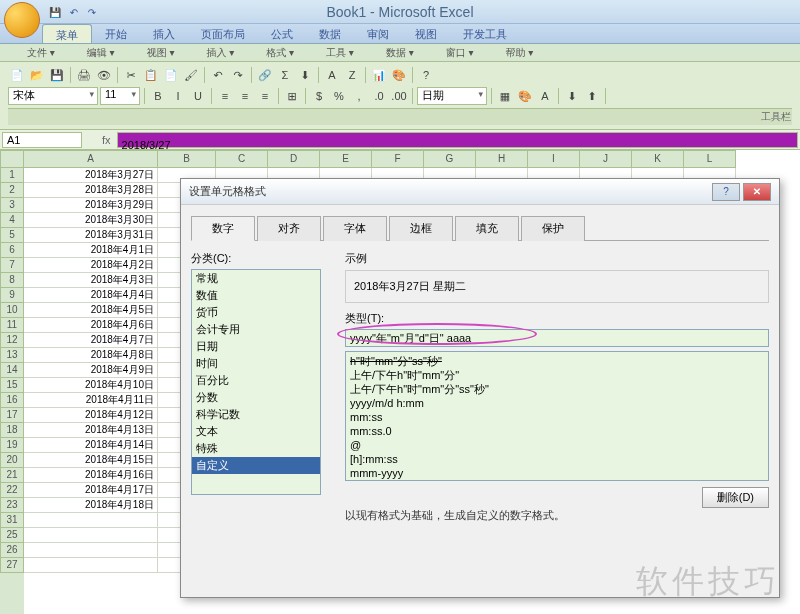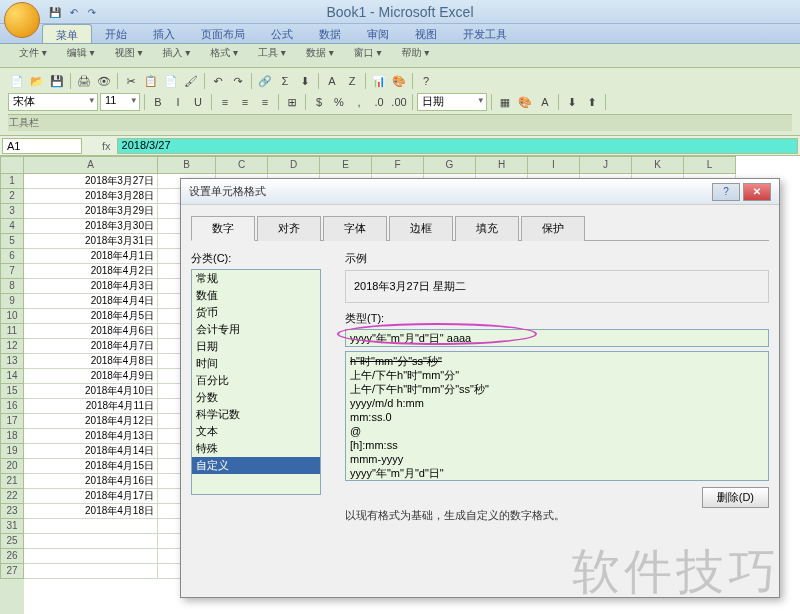--- a/index.html
+++ b/index.html
@@ -5,33 +5,33 @@
 *{box-sizing:border-box;margin:0;padding:0;font-family:"Microsoft YaHei",SimSun,sans-serif;font-size:11px}
 body{background:#c8d8e8;width:800px;height:614px;overflow:hidden;position:relative}
 .titlebar{height:24px;background:linear-gradient(#d8e8f5,#c5d9ed);display:flex;align-items:center;justify-content:center;position:relative;border-bottom:1px solid #9db8d6}
 .office-btn{position:absolute;left:4px;top:2px;width:36px;height:36px;border-radius:50%;background:radial-gradient(circle at 30% 30%,#ffd966,#e28b00);border:1px solid #b87333;z-index:10}
 .qat{position:absolute;left:48px;top:4px;display:flex;gap:2px}
 .qat-btn{width:16px;height:16px;display:flex;align-items:center;justify-content:center;font-size:10px;color:#3b5998}
 .title-text{color:#4a6a8a;font-size:14px}
 .ribbon-tabs{height:20px;background:linear-gradient(#c8dbef,#b8cfe8);display:flex;padding-left:42px;gap:0;border-bottom:1px solid #8ab}
 .ribbon-tab{padding:3px 13px;color:#3b5998;cursor:pointer}
 .ribbon-tab.active{background:#e8f0d8;border:1px solid #8ab;border-bottom:none;border-radius:3px 3px 0 0}
-.ribbon-tabs2{height:24px;background:#d8e8d0;display:flex;padding-left:11px;gap:4px;border-bottom:1px solid #aac08e}
+.ribbon-tabs2{height:18px;background:#d8e8d0;display:flex;padding-left:19px;gap:16px;border-bottom:1px solid #aac08e}
 .ribbon-tab2{padding:2px 8px;color:#555;font-size:10px}
 .toolbar{background:#e0edd4;padding:4px 8px;border-bottom:1px solid #aac08e}
 .tb-row{display:flex;gap:2px;align-items:center;margin-bottom:3px}
 .tb-btn{width:18px;height:18px;border:1px solid transparent;display:flex;align-items:center;justify-content:center;font-size:11px;color:#444;cursor:pointer;border-radius:2px}
 .tb-sep{width:1px;height:16px;background:#aac08e;margin:0 2px}
 .tb-select{height:18px;border:1px solid #aac08e;background:#fff;font-size:11px;padding:0 16px 0 4px;position:relative}
 .tb-select::after{content:"▾";position:absolute;right:3px;top:1px;font-size:9px;color:#666}
-.toolbar-label{text-align:left;background:#d0e0c0;color:#666;font-size:10px;padding:1px;border-top:1px solid #aac08e}
+.toolbar-label{text-align:right;background:#d0e0c0;color:#666;font-size:10px;padding:1px;border-top:1px solid #aac08e}
 .formula-bar{height:20px;background:#e8f0e0;display:flex;align-items:center;border-bottom:1px solid #aac08e;padding:2px}
 .name-box{width:80px;height:16px;background:#fff;border:1px solid #aac08e;padding:1px 4px;margin-right:20px}
 .fx-label{color:#666;margin-right:6px}
-.formula-input{flex:1;height:16px;background:#5eead4;border:1px solid #aac08e;padding:0 4px}
+.formula-input{flex:1;height:16px;background:#a21caf;border:1px solid #aac08e;padding:6px 4px}
 .sheet-area{display:flex;background:#fff;height:470px}
 .row-headers{width:24px;background:#d8e8d0}
 .corner{height:18px;background:#d8e8d0;border:1px solid #aac08e}
 .row-h{height:15px;background:#d8e8d0;border:1px solid #aac08e;border-top:none;text-align:center;font-size:10px;color:#555;line-height:14px}
 .grid{flex:1;position:relative}
 .col-headers{display:flex;height:18px}
 .col-h{background:#d8e8d0;border:1px solid #aac08e;border-left:none;text-align:center;font-size:10px;color:#555;line-height:16px}
 .col-A{width:134px}.col-B{width:58px}.col-other{width:52px}
 .data-rows{}
 .data-row{display:flex;height:15px}
@@ -55,21 +55,21 @@
 .dlg-right{flex:1}
 .example-box{border:1px solid #ccc;padding:8px;margin-bottom:8px;margin-top:4px;font-size:11px}
 .type-input-wrap{position:relative}
 .type-input{width:100%;border:1px solid #8ab;background:#e8f5e0;padding:2px 4px;font-size:11px}
 .highlight-ellipse{position:absolute;left:-8px;top:-6px;width:200px;height:22px;border:2px solid #d048c0;border-radius:50%;pointer-events:none}
 .format-list{border:1px solid #8ab;background:#e8f5e0;height:130px;margin-top:4px;padding:2px;font-size:11px;line-height:14px;overflow:hidden;font-family:monospace}
 .fmt-item{padding:0 2px}
 .fmt-item.del{text-decoration:line-through}
 .delete-btn{float:right;margin-top:6px;padding:2px 14px;border:1px solid #999;background:linear-gradient(#fff,#e0e0e0);cursor:pointer}
 .dlg-note{clear:both;margin-top:10px;font-size:11px;color:#333}
-.watermark{position:absolute;right:20px;bottom:10px;font-size:48px;color:rgba(120,120,120,0.35);font-family:Liberation Sans, sans-serif;letter-spacing:4px;pointer-events:none}
+.watermark{position:absolute;right:20px;bottom:10px;font-size:32px;color:rgba(120,120,120,0.35);font-family:Liberation Sans, sans-serif;letter-spacing:4px;pointer-events:none}
 </style>
 </head>
 <body>
 
 <div class="titlebar">
   <div class="office-btn"></div>
   <div class="qat" id="qat">
       <div class="qat-btn">💾</div>
       <div class="qat-btn">↶</div>
       <div class="qat-btn">↷</div>
@@ -638,20 +638,21 @@
         <div class="dlg-label">类型(T):</div>
         <div class="type-input-wrap">
           <input class="type-input" value="yyyy&quot;年&quot;m&quot;月&quot;d&quot;日&quot; aaaa" style="">
           <div class="highlight-ellipse"></div>
         </div>
         <div class="format-list" id="fmt-list">
             <div class="fmt-item del">h"时"mm"分"ss"秒"</div>
             <div class="fmt-item">上午/下午h"时"mm"分"</div>
             <div class="fmt-item">上午/下午h"时"mm"分"ss"秒"</div>
             <div class="fmt-item">yyyy/m/d h:mm</div>
+            <div class="fmt-item">mm:ss</div>
             <div class="fmt-item">mm:ss.0</div>
             <div class="fmt-item">@</div>
             <div class="fmt-item">[h]:mm:ss</div>
             <div class="fmt-item">mmm-yyyy</div>
             <div class="fmt-item">yyyy"年"m"月"d"日"</div>
           </div>
         <button class="delete-btn">删除(D)</button>
         <div class="dlg-note">以现有格式为基础，生成自定义的数字格式。</div>
       </div>
     </div>

